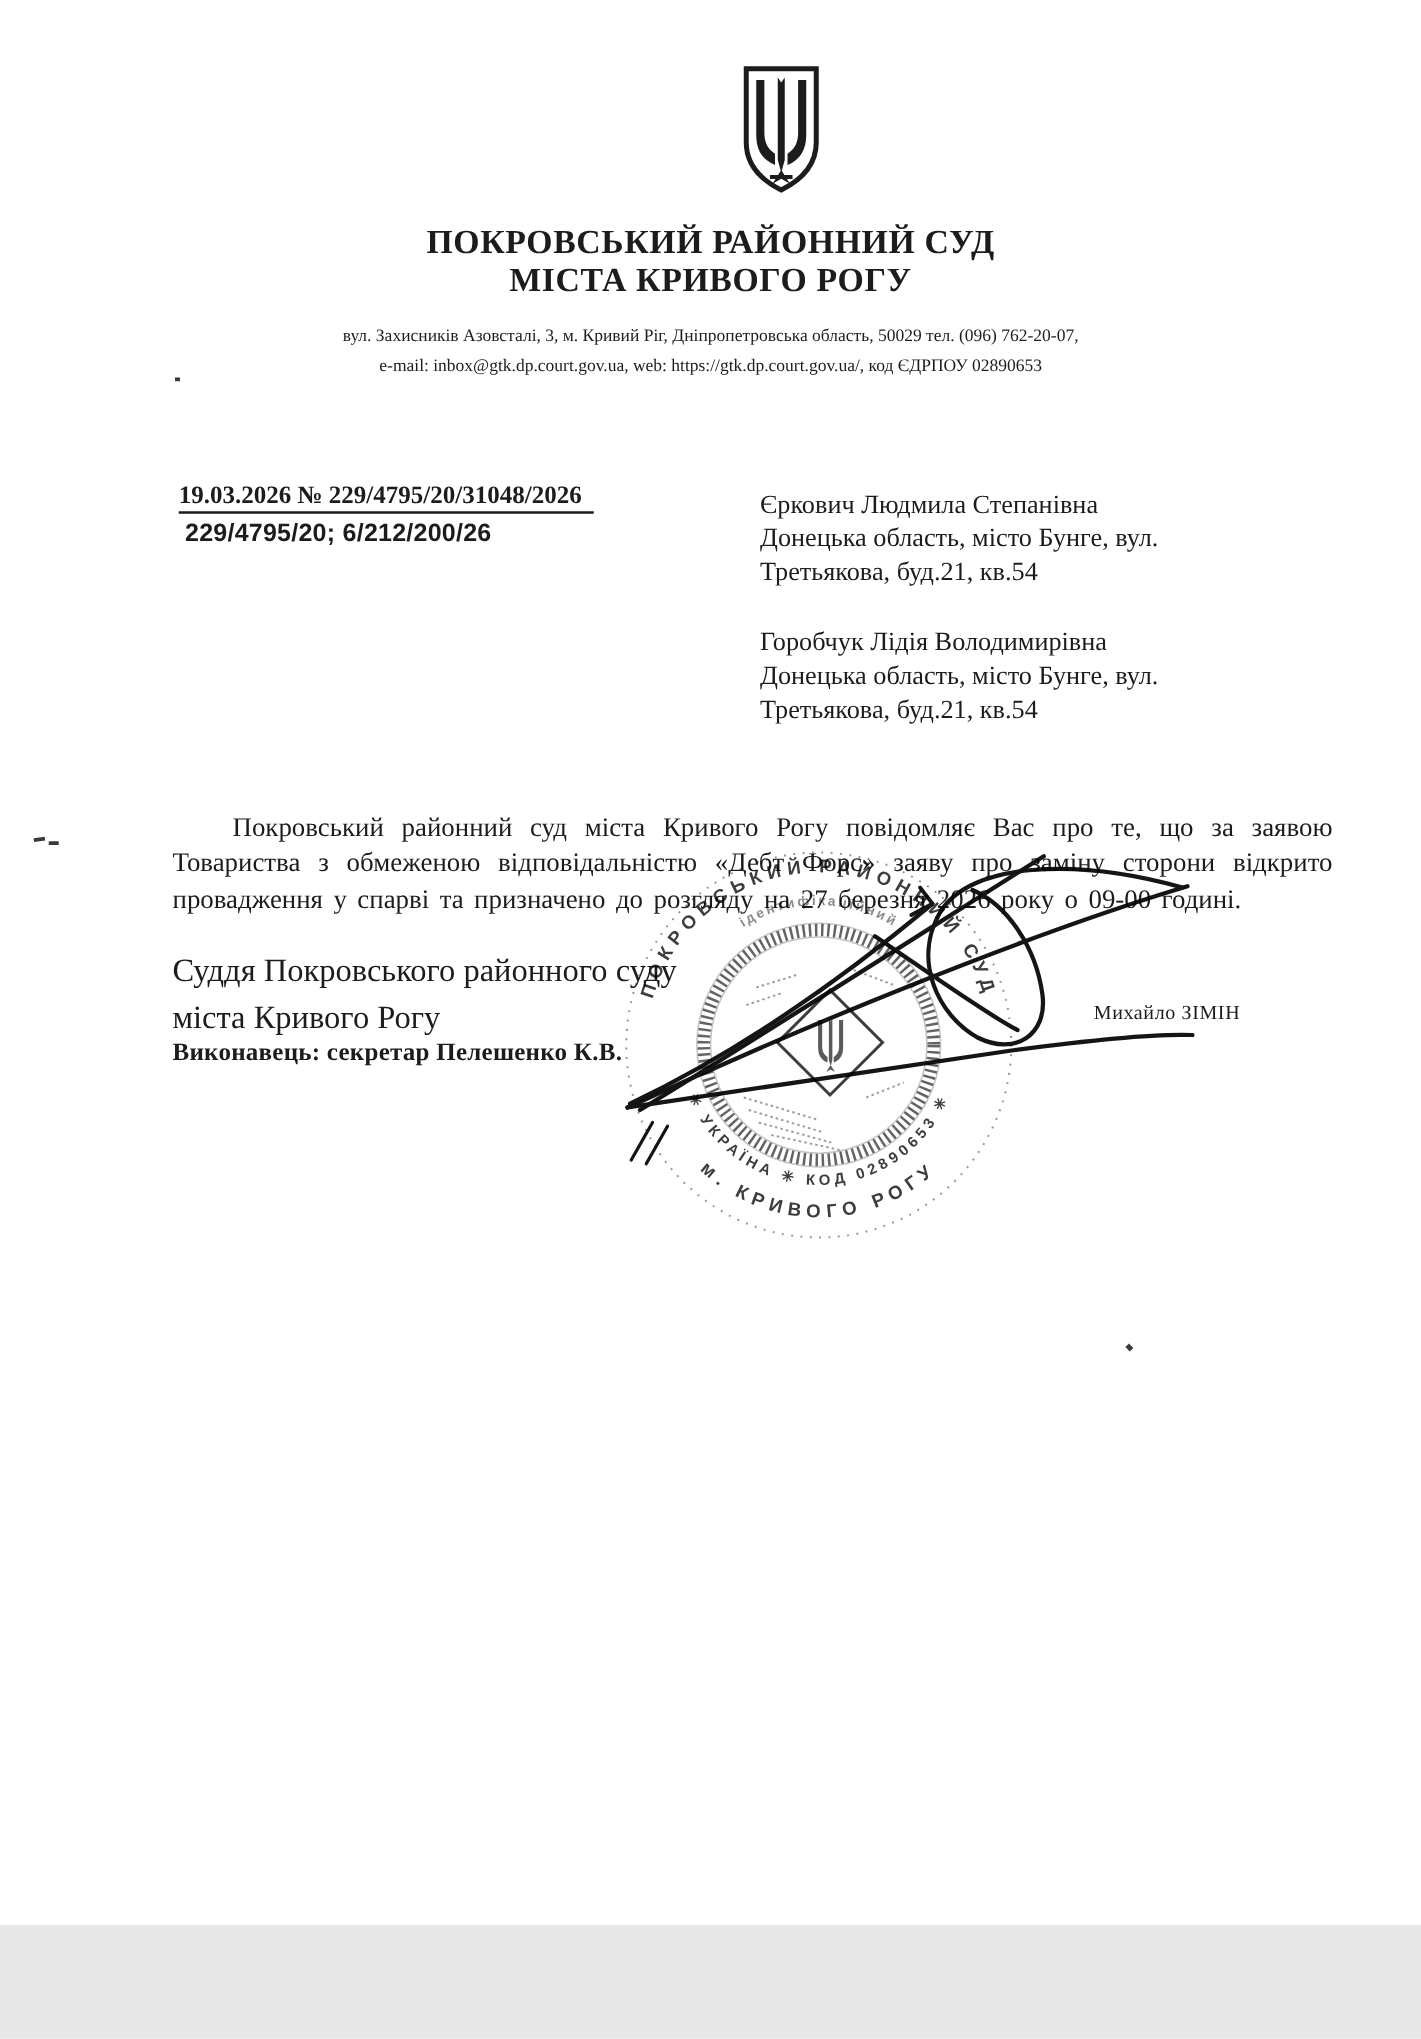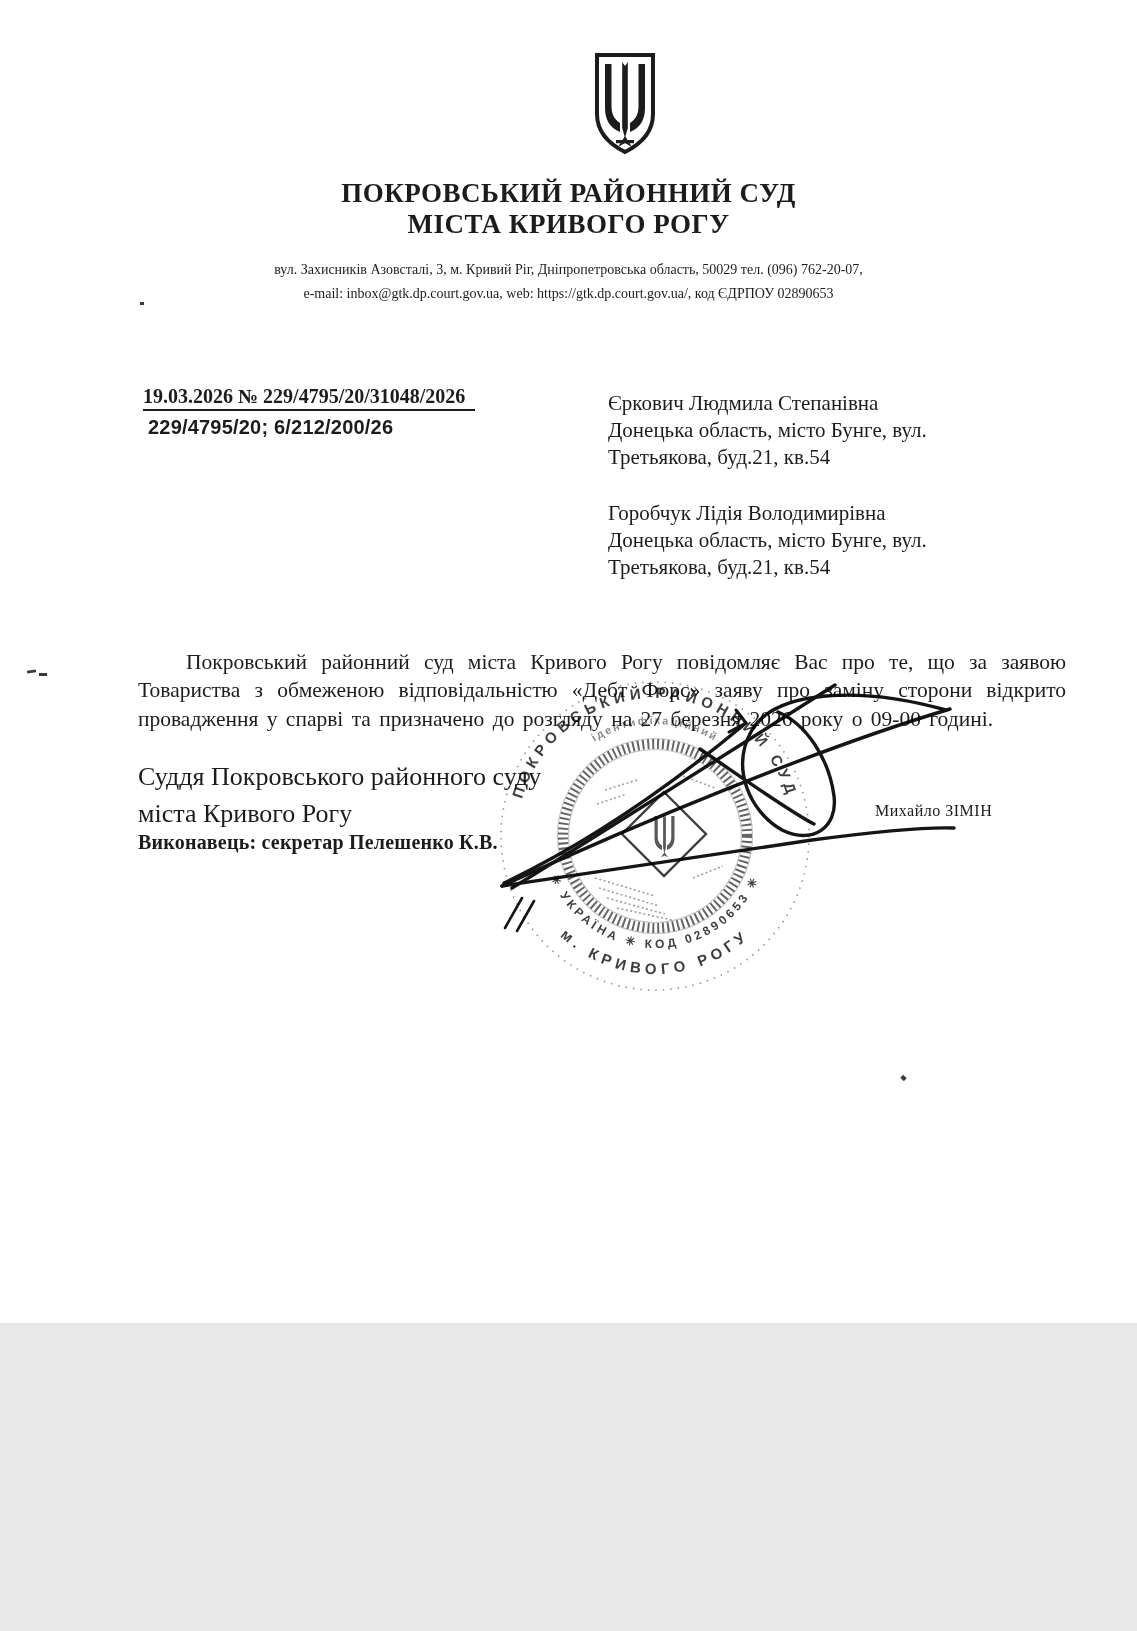--- a/index.html
+++ b/index.html
@@ -1,17 +1,17 @@
 <!DOCTYPE html>
 <html><head>
 <meta charset="utf-8">
 <style>
   html,body{margin:0;padding:0;background:#e8e8e8;}
   .page{
-    position:relative;width:1137px;height:1323px;margin:0 auto;
+    position:relative;width:1137px;height:1540px;margin:0 auto;
     background:#ffffff;color:#1c1c1c;overflow:hidden;
     font-family:"Liberation Serif", serif;
     -webkit-font-smoothing:none;
   }
   .abs{position:absolute;}
   
   .emblem{left:590px;top:52px;width:70px;height:104px;}
   
   .title{left:0;top:178px;width:1137px;text-align:center;
     font-weight:bold;font-size:27px;line-height:31px;letter-spacing:.5px;}

